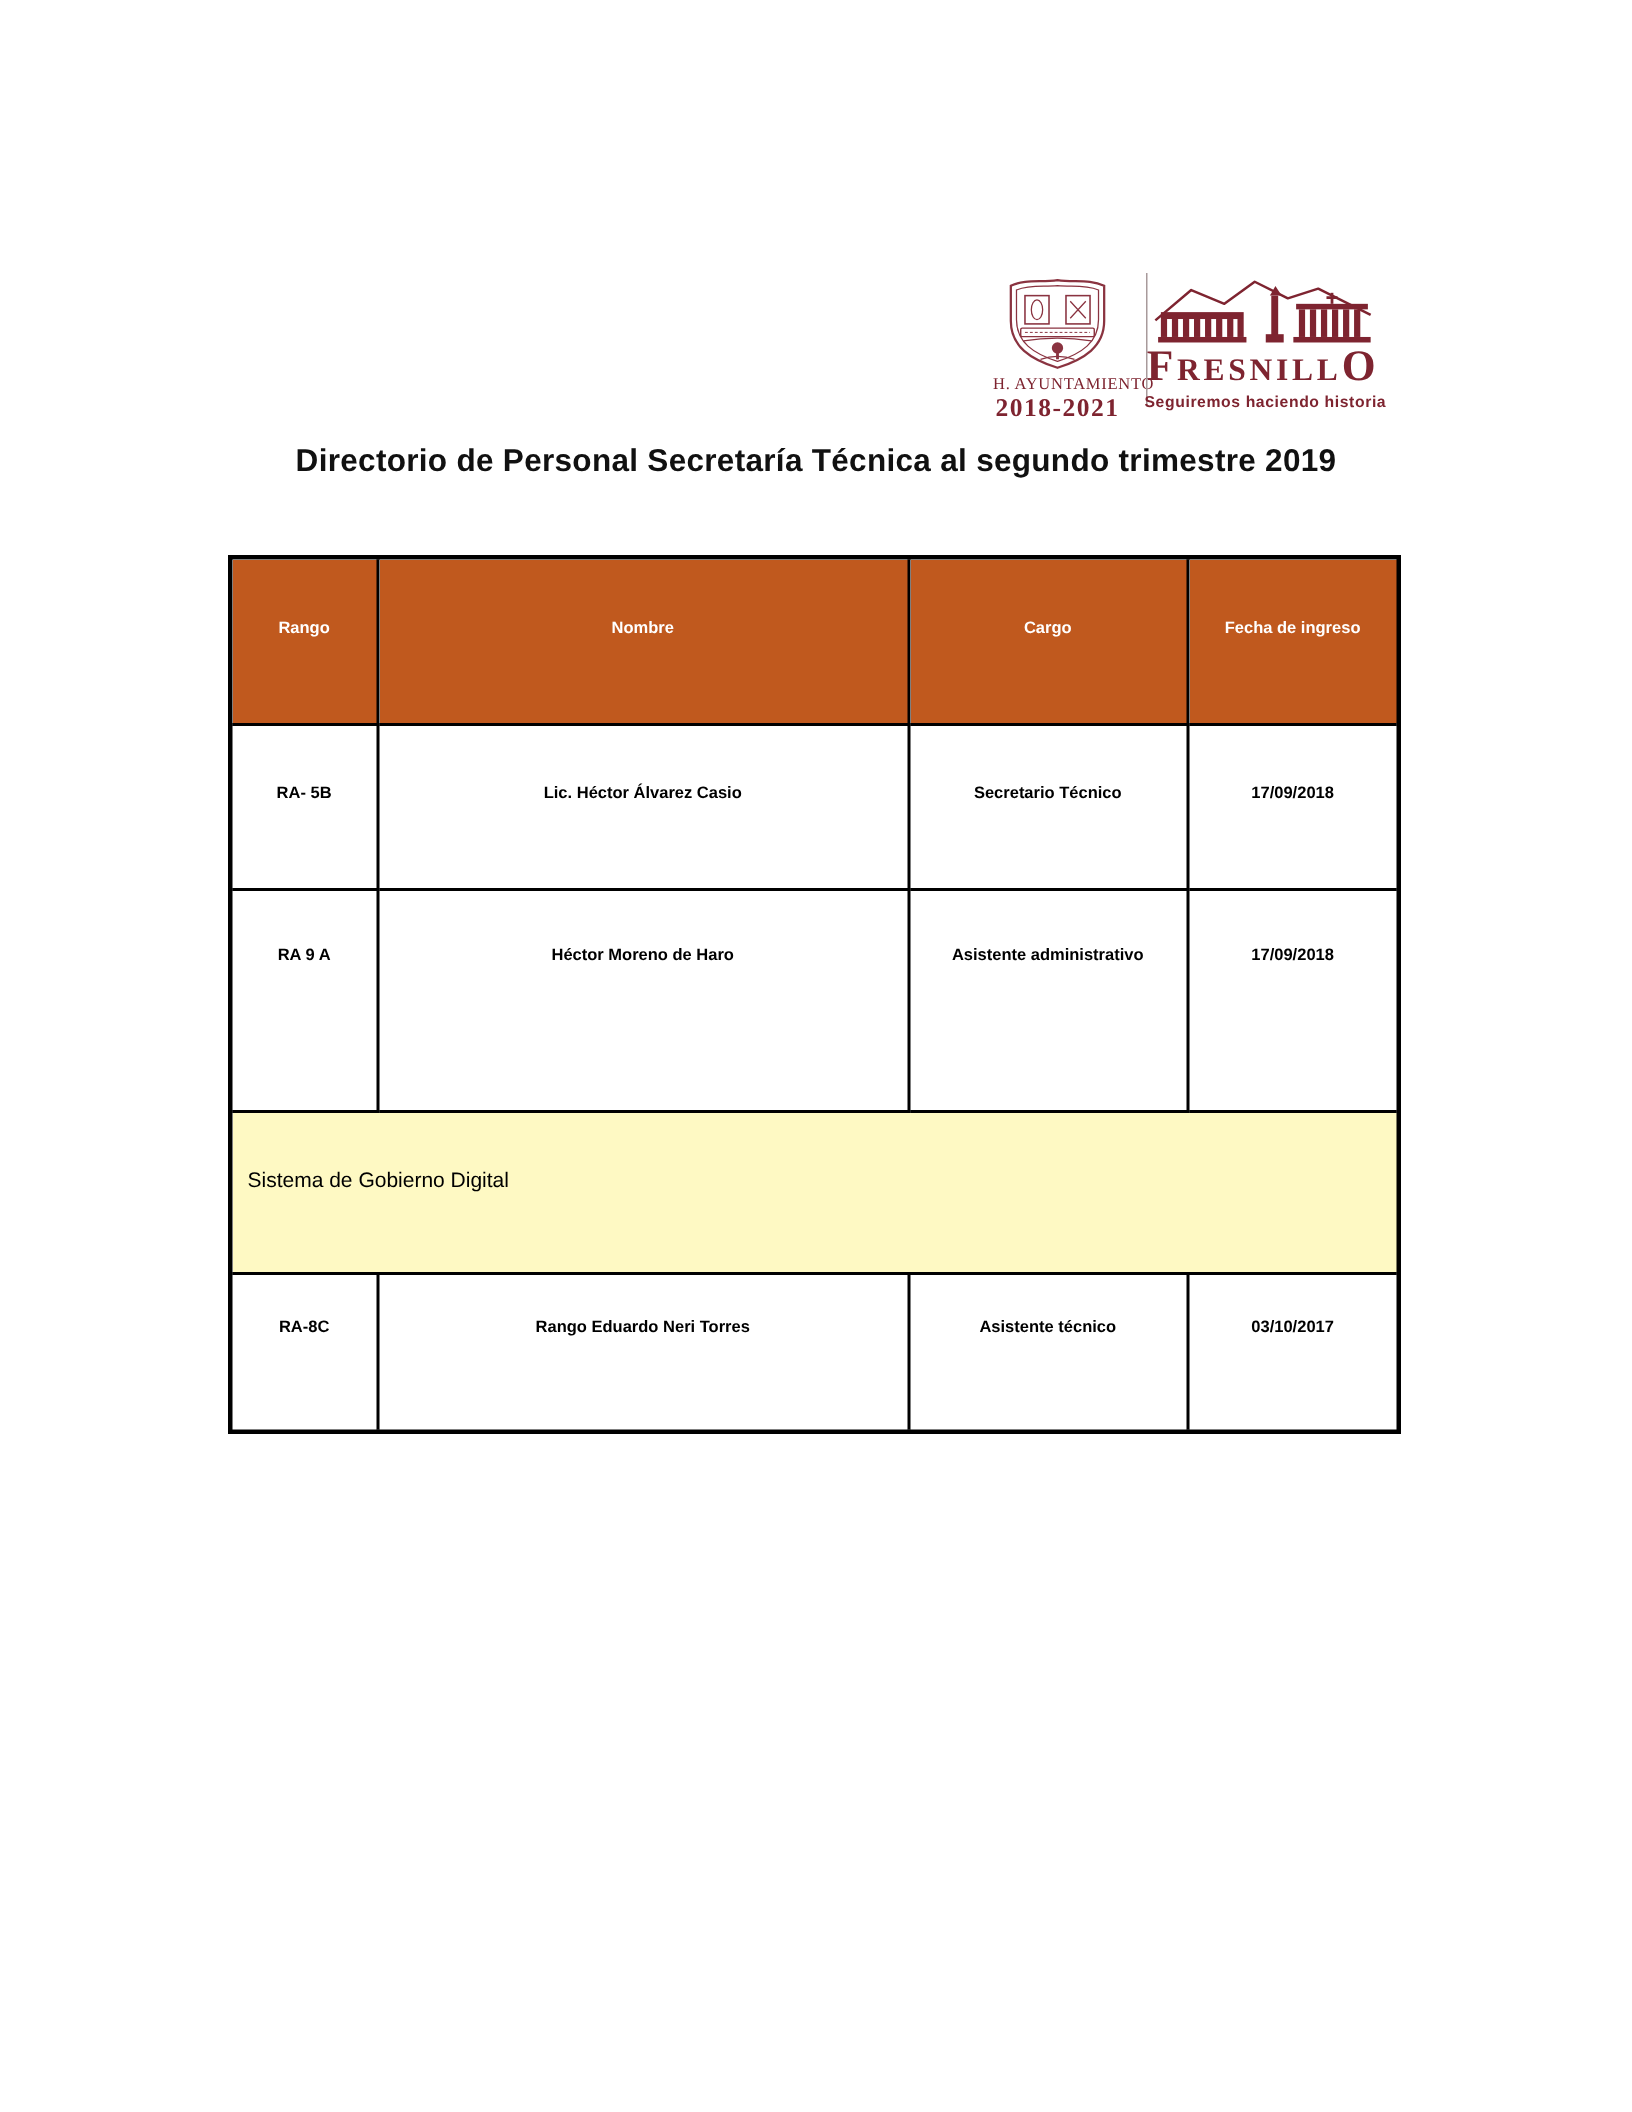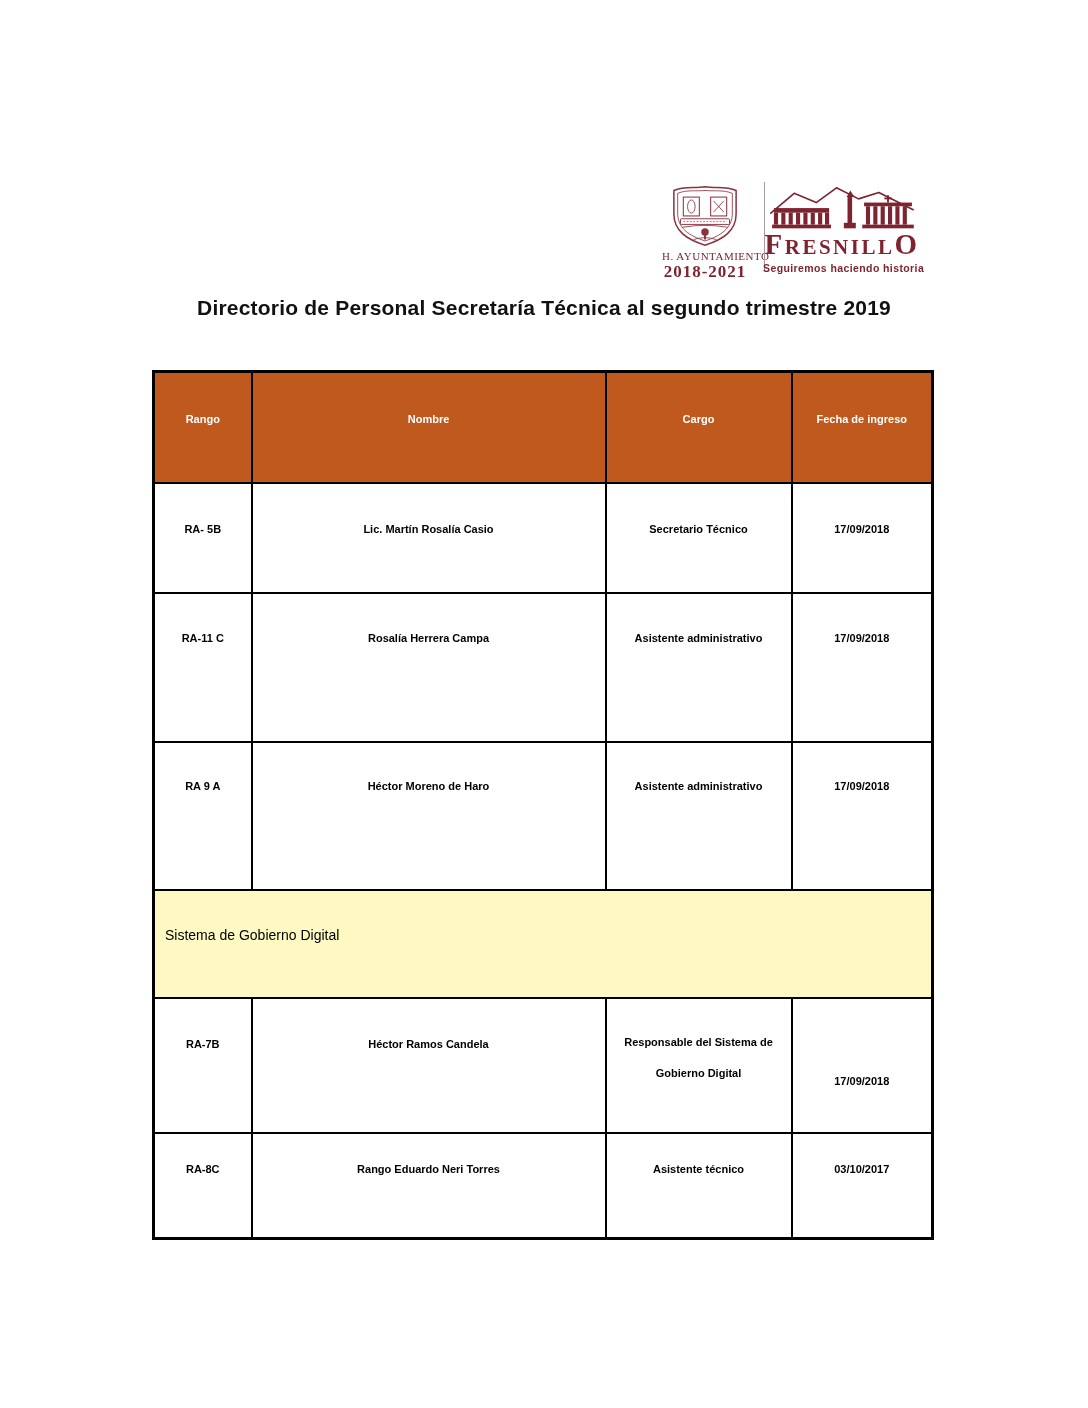--- a/index.html
+++ b/index.html
@@ -118,44 +118,32 @@
       <tr class="head-row">
         <th>Rango</th>
         <th>Nombre</th>
         <th>Cargo</th>
         <th>Fecha de ingreso</th>
       </tr>
     </thead>
     <tbody>
       <tr class="row-h110">
         <td>RA- 5B</td>
-        <td>Lic. Martín Rosalía Casio</td>
+        <td>Lic. Héctor Álvarez Casio</td>
         <td>Secretario Técnico</td>
-        <td>17/09/2018</td>
-      </tr>
-      <tr class="row-h149">
-        <td>RA-11 C</td>
-        <td>Rosalía Herrera Campa</td>
-        <td>Asistente administrativo</td>
         <td>17/09/2018</td>
       </tr>
       <tr class="row-h148">
         <td>RA 9 A</td>
         <td>Héctor Moreno de Haro</td>
         <td>Asistente administrativo</td>
         <td>17/09/2018</td>
       </tr>
       <tr class="section-row">
         <td colspan="4">Sistema de Gobierno Digital</td>
-      </tr>
-      <tr class="row-h135">
-        <td>RA-7B</td>
-        <td>Héctor Ramos Candela</td>
-        <td class="cargo-multi">Responsable del Sistema de Gobierno Digital</td>
-        <td class="fecha-low">17/09/2018</td>
       </tr>
       <tr class="row-h106">
         <td>RA-8C</td>
         <td>Rango Eduardo Neri Torres</td>
         <td>Asistente técnico</td>
         <td>03/10/2017</td>
       </tr>
     </tbody>
   </table>
 

